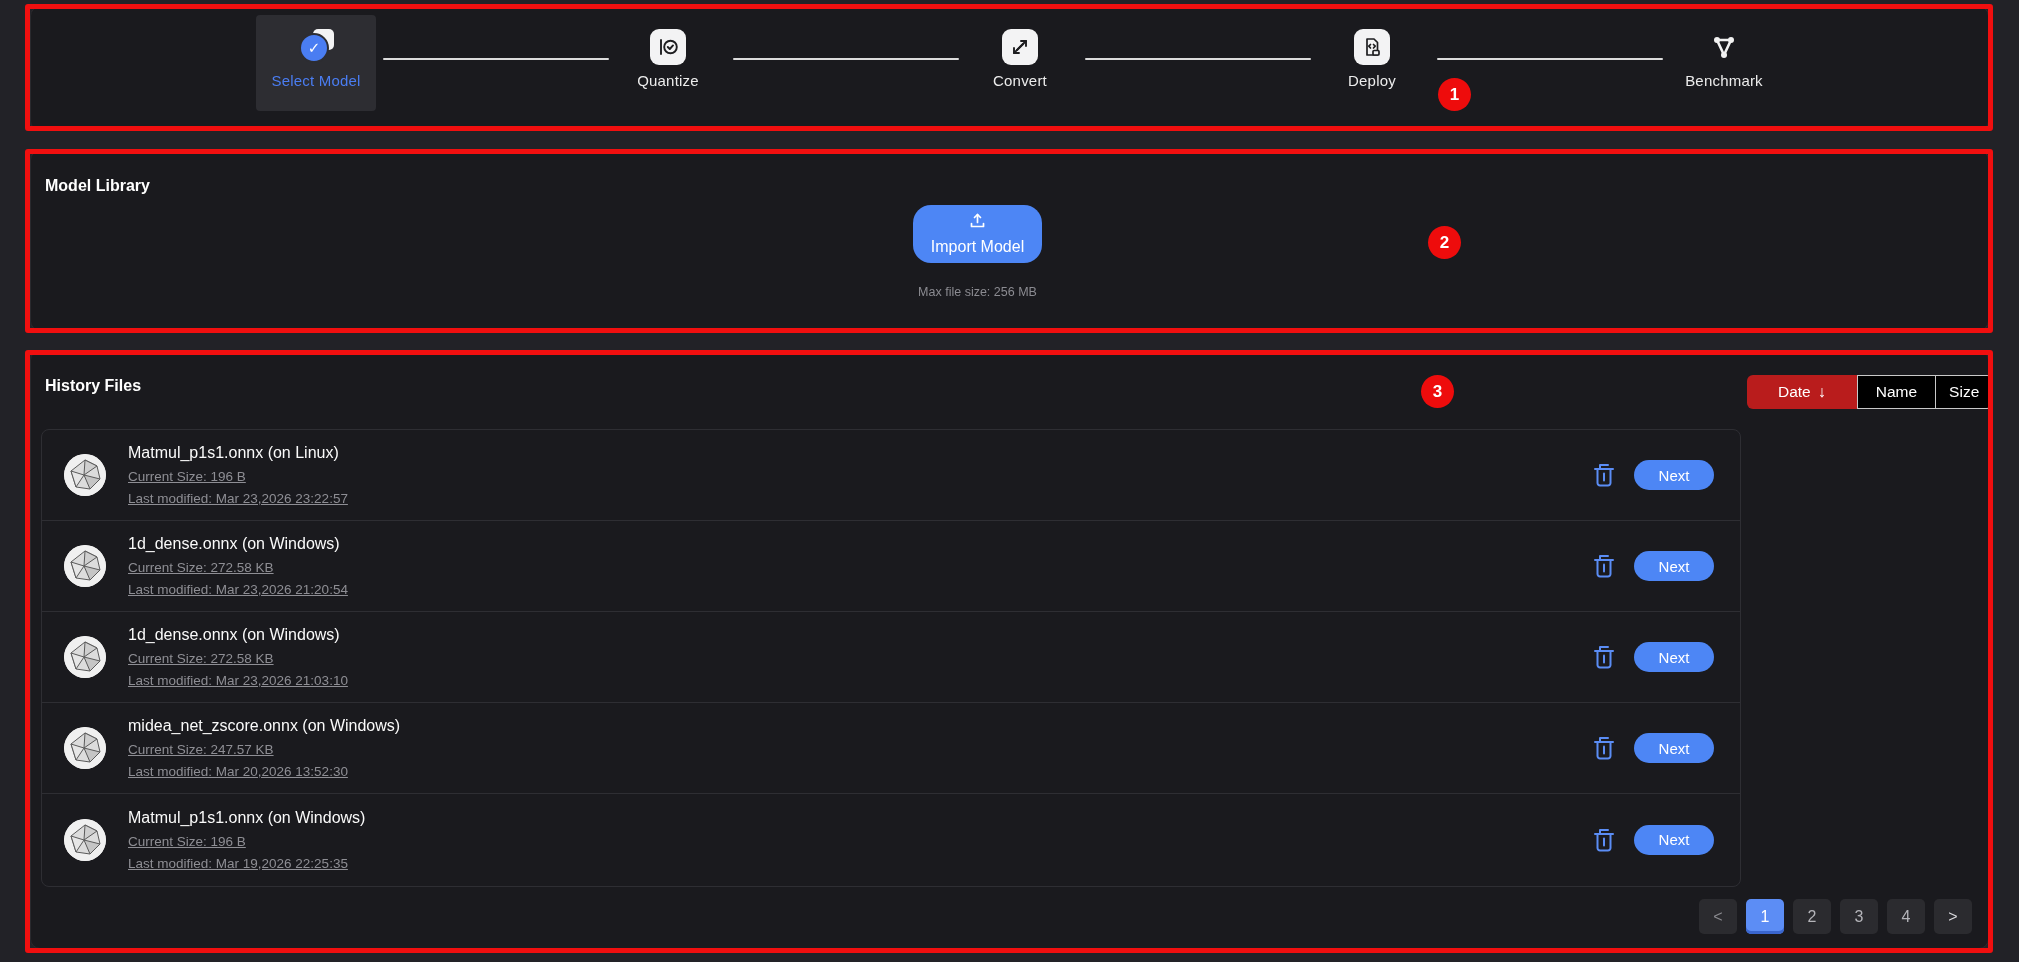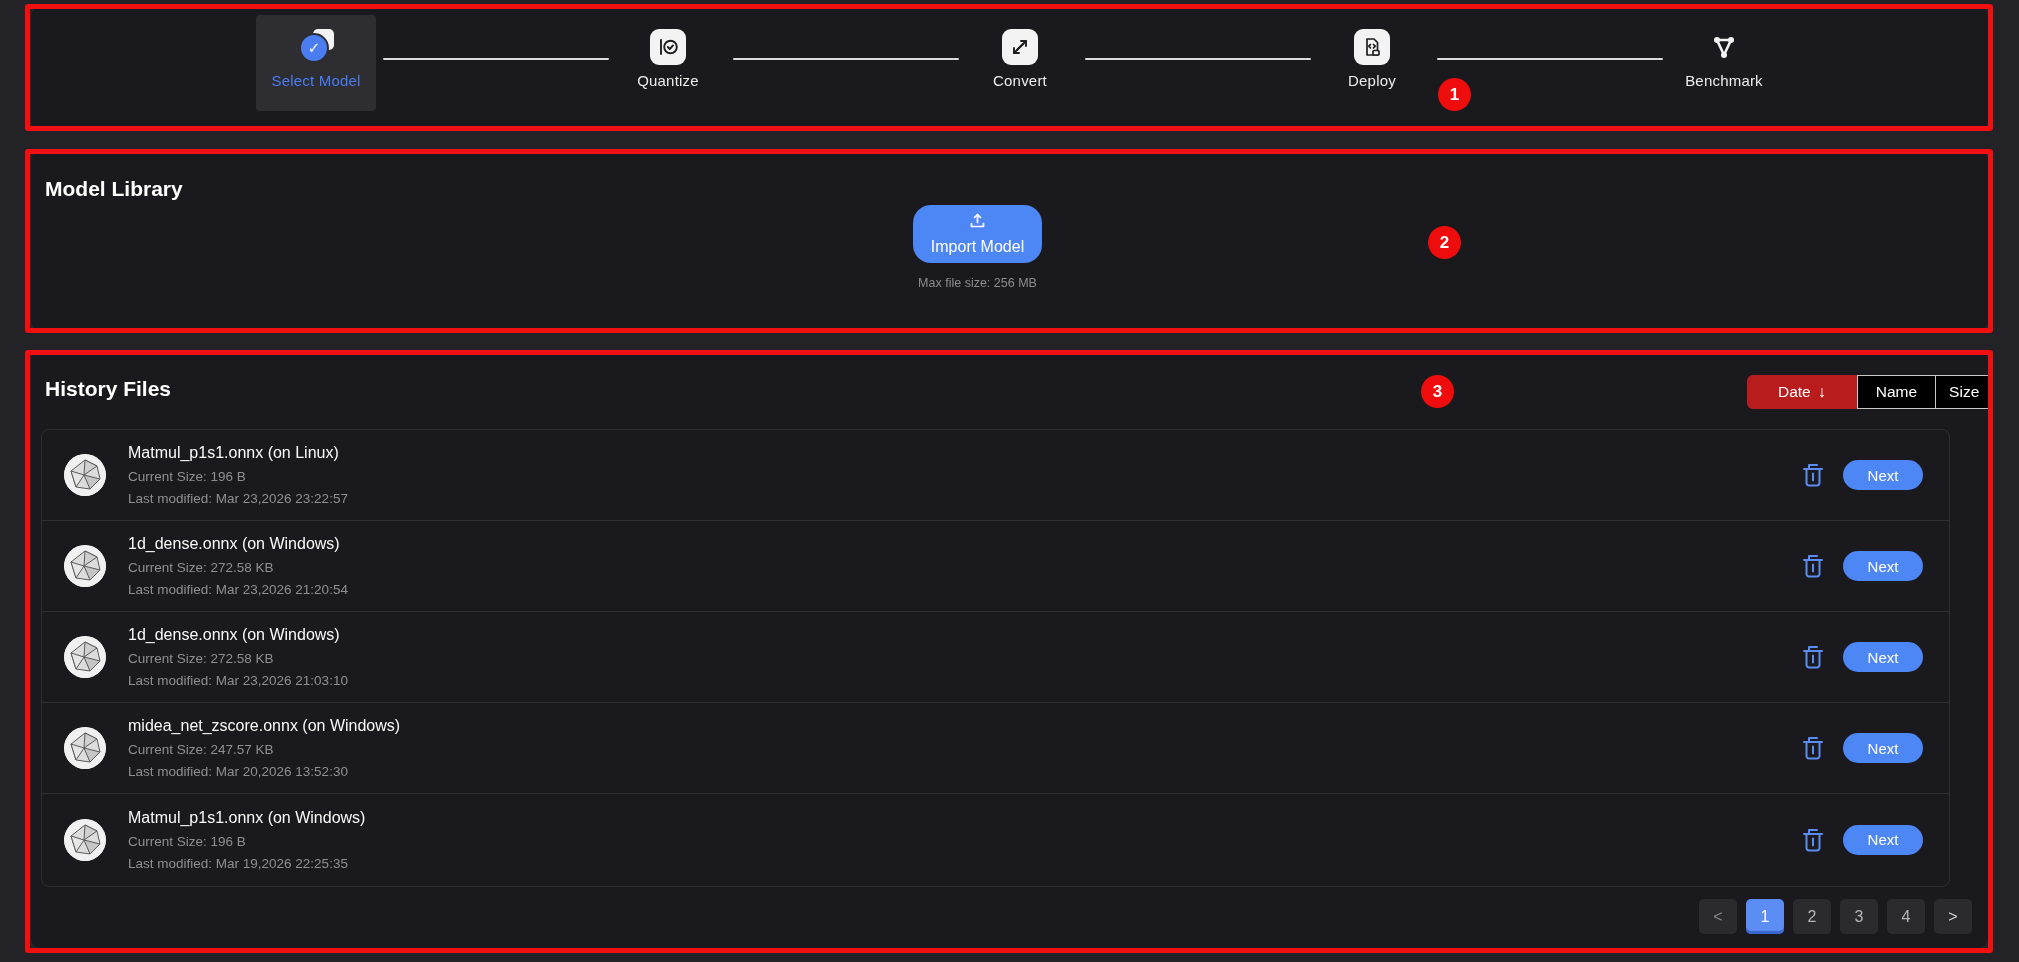--- a/index.html
+++ b/index.html
@@ -80,67 +80,67 @@
     background:#4a7df2; border-radius:50%;
     border:2px solid #2d2d32;
     display:flex; align-items:center; justify-content:center;
     color:#fff; font-size:15px; font-weight:bold;
   }
   .bench-icon-wrap { width:36px; height:36px; display:flex; align-items:center; justify-content:center; }
 
   
   .section-title {
     position:absolute; left:14px; top:26px;
-    font-size:21px; font-weight:bold; color:#fff;text-align:right;
+    font-size:16px; font-weight:bold; color:#fff;text-align:right;
   }
   .lib-center {
     position:absolute; left:0; right:64px; top:54px;
     text-align:center;
   }
   .import-btn {
     display:inline-flex; align-items:center; gap:9px;
     background:#4d86f5; color:#fff;
     border:none; border-radius:18px;
     padding:7px 18px; font-size:16px;
     font-family:inherit; cursor:pointer;flex-direction:column;
   }
   .lib-desc { margin-top:11px; font-size:15px; color:#9b9ba1; }
-  .lib-max  { margin-top:13px;  font-size:12.5px; color:#8b8b91; }
+  .lib-max  { margin-top:22px;  font-size:12.5px; color:#8b8b91; }
 
   
   .sort-group { position:absolute; left:1716px; top:24px; display:flex; z-index:2; }
   .sort-btn {
     height:34px; display:flex; align-items:center; justify-content:center;
     font-size:15.5px; color:#fff; cursor:pointer;
   }
   .sort-date { background:#b91c1c; border-radius:6px 0 0 6px; padding:0 31px; gap:7px; }
   .sort-name { background:#000; border:1px solid #c9c9c9; padding:0 18px; }
   .sort-size { background:#000; border:1px solid #c9c9c9; border-left:none; border-radius:0 6px 6px 0; padding:0 13px;text-align:right; }
   .sort-arrow { font-size:16px; }
 
   .file-list {
-    position:absolute; left:10px; top:78px; width:1909px; height:458px;
+    position:absolute; left:10px; top:78px; width:1700px; height:458px;
     border:1px solid #2e2e33; border-radius:8px;
     overflow:hidden;
   }
   .file-row {
     height:91px; display:flex; align-items:center;
     padding-left:22px; padding-right:26px;
     border-bottom:1px solid #2e2e33;
   }
   .file-row:last-child { border-bottom:none; }
   .avatar {
     width:42px; height:42px; border-radius:50%;
     background:#f0f0f0; flex:0 0 auto;
     display:flex; align-items:center; justify-content:center;
     margin-right:22px; overflow:hidden;
   }
   .file-text { display:flex; flex-direction:column; }
   .file-name { font-size:16px; color:#fafafa; margin-bottom:7px; }
-  .file-sub  { font-size:13.5px; color:#8e8e94; margin-bottom:7px; }
+  .file-sub  { font-size:13.5px; color:#8e8e94; margin-bottom:7px;text-decoration:underline; }
   .file-sub:last-child { margin-bottom:0; }
   .row-actions { margin-left:auto; display:flex; align-items:center; gap:18px; }
   .trash-btn { background:none; border:none; cursor:pointer; display:flex; padding:0; }
   .next-btn {
     width:80px; height:30px; border:none; border-radius:15px;
     background:#4d86f5; color:#fff; font-size:15px;
     font-family:inherit; cursor:pointer;
   }
   .pagination {
     position:absolute; top:548px; right:16px;

